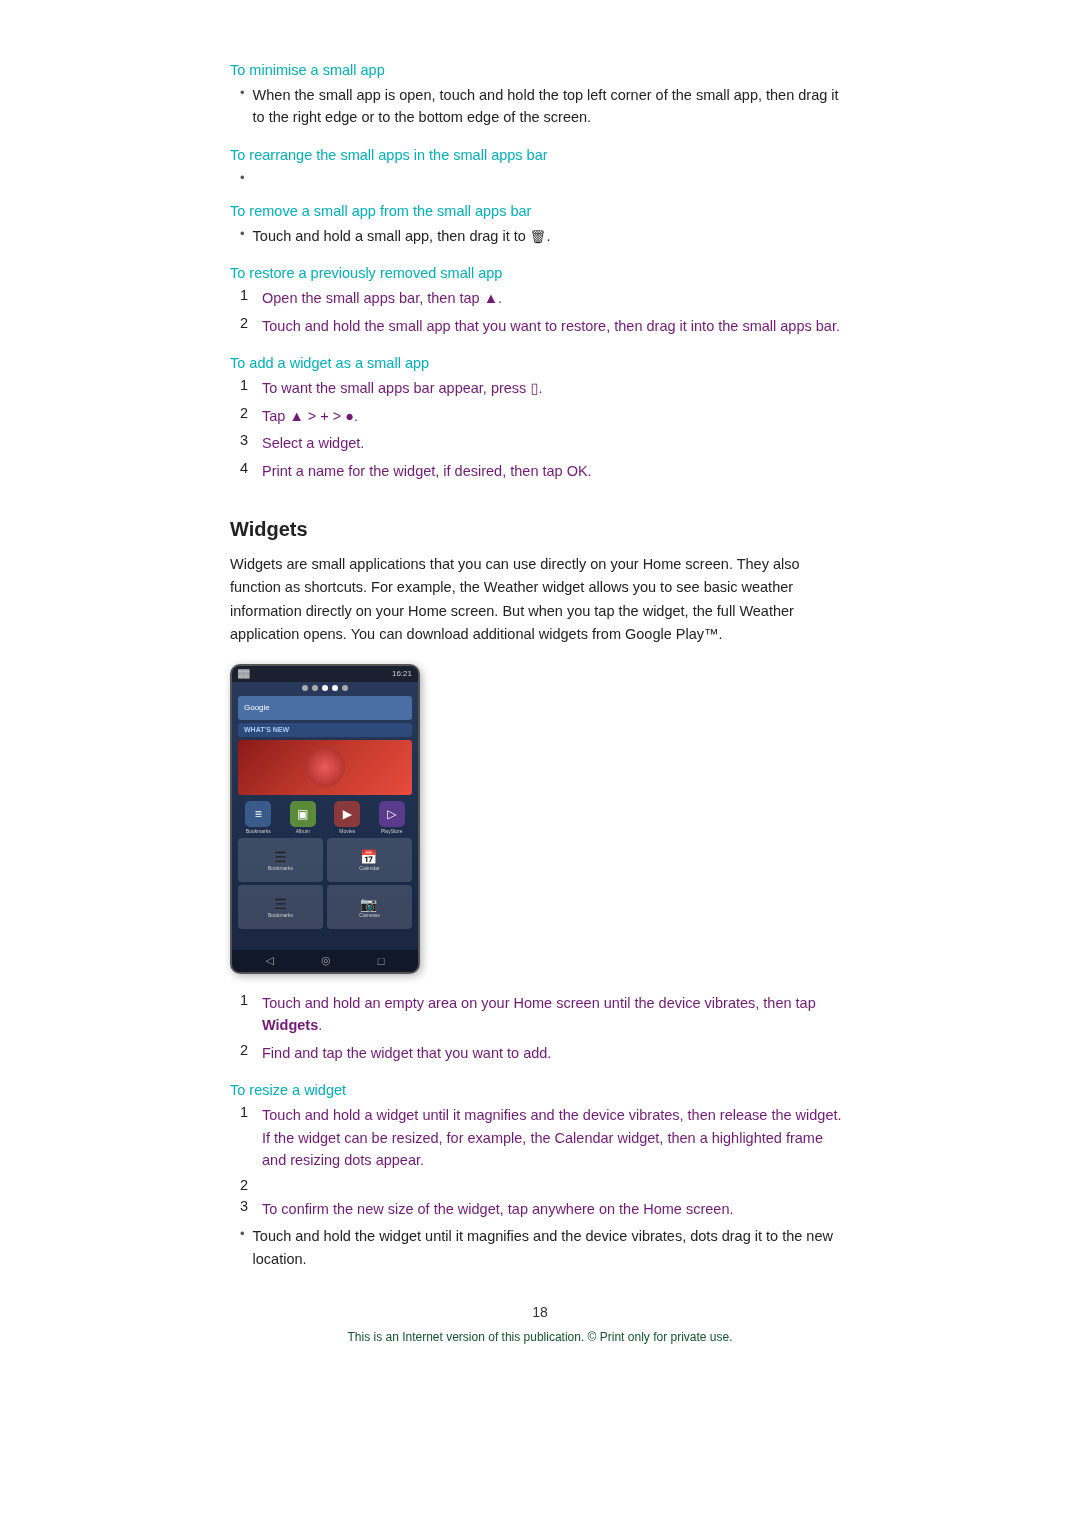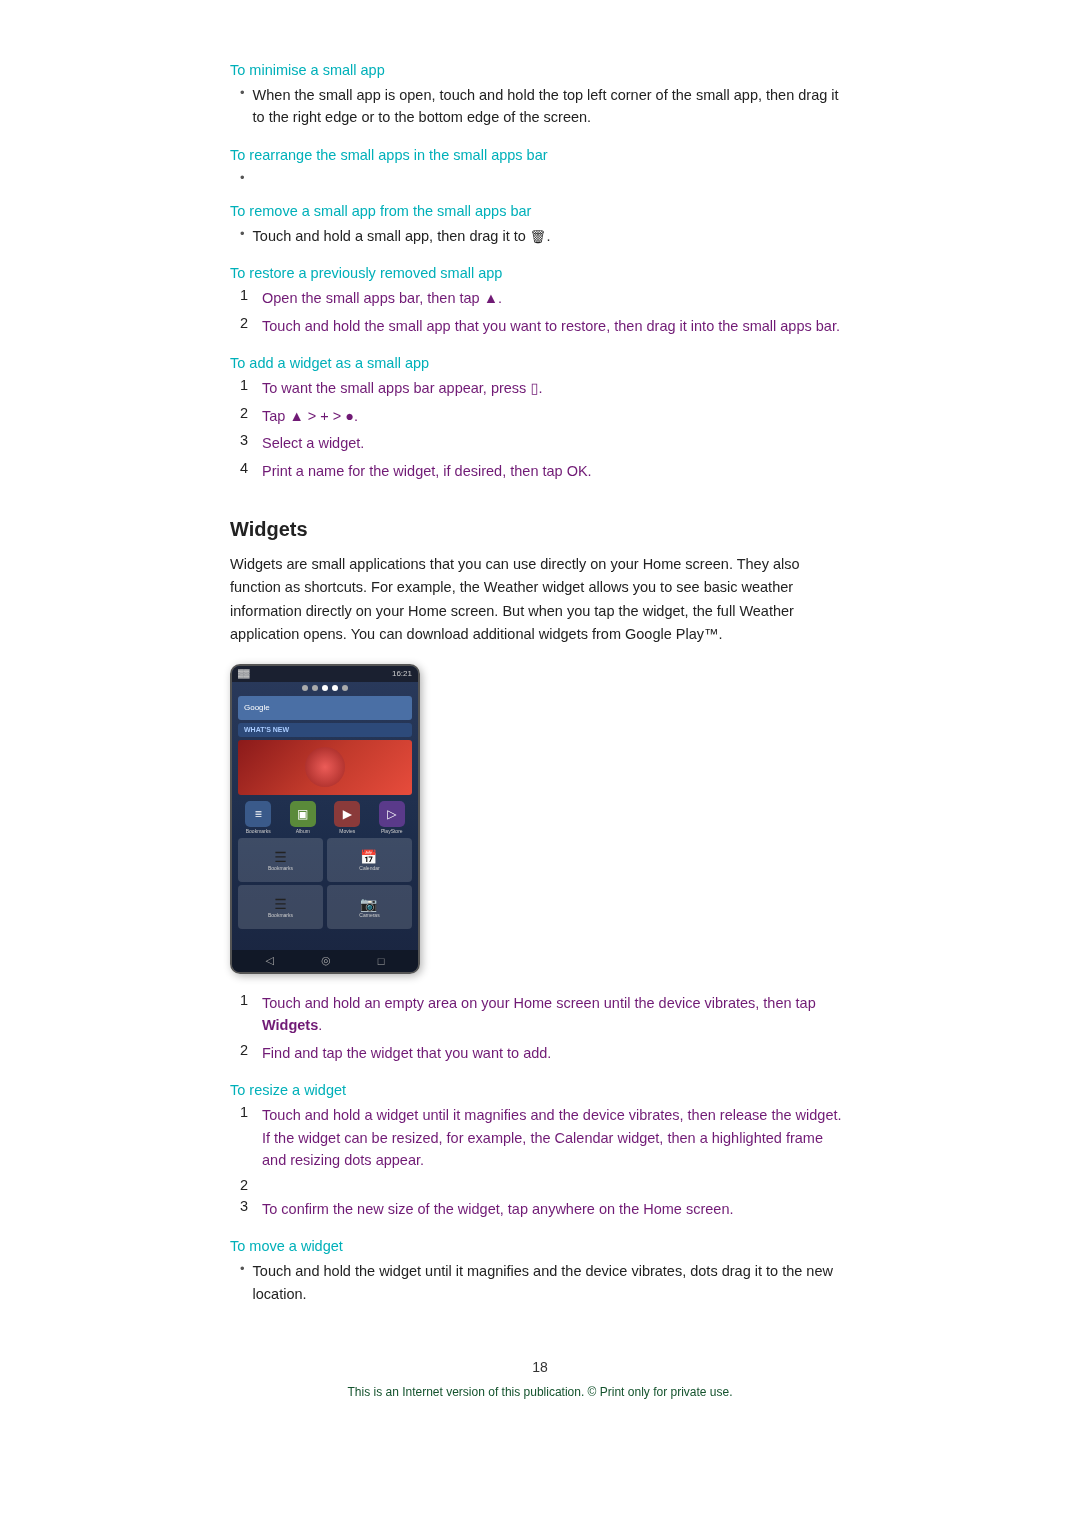--- a/index.html
+++ b/index.html
@@ -216,21 +216,21 @@
       font-size: 11px;
       color: #aaa;
     }
     .bold-text {
       font-weight: bold;
     }
     .page-number {
       text-align: center;
       font-size: 14px;
       color: #333;
-      margin-top: 54px;
+      margin-top: 34px;
       margin-bottom: 10px;
     }
     .footer-text {
       text-align: center;
       font-size: 12px;
       color: #14532d;
       margin-top: 8px;
     }
     .trash-icon {
       display: inline-block;
@@ -408,21 +408,20 @@
     <div class="numbered-item">
       <span class="numbered-num">2</span>
     </div>
     <div class="numbered-item">
       <span class="numbered-num">3</span>
       <span class="numbered-text">To confirm the new size of the widget, tap anywhere on the Home screen.</span>
     </div>
   </div>
 
   <div>
-    <div class="section-heading">To move a widget</div>
     <div class="bullet-item">
       <span class="bullet-dot">•</span>
       <span class="bullet-text">Touch and hold the widget until it magnifies and the device vibrates, dots drag it to the new location.</span>
     </div>
   </div>
 
   <div class="page-number">18</div>
   <div class="footer-text">This is an Internet version of this publication. © Print only for private use.</div>
 
 </div>

